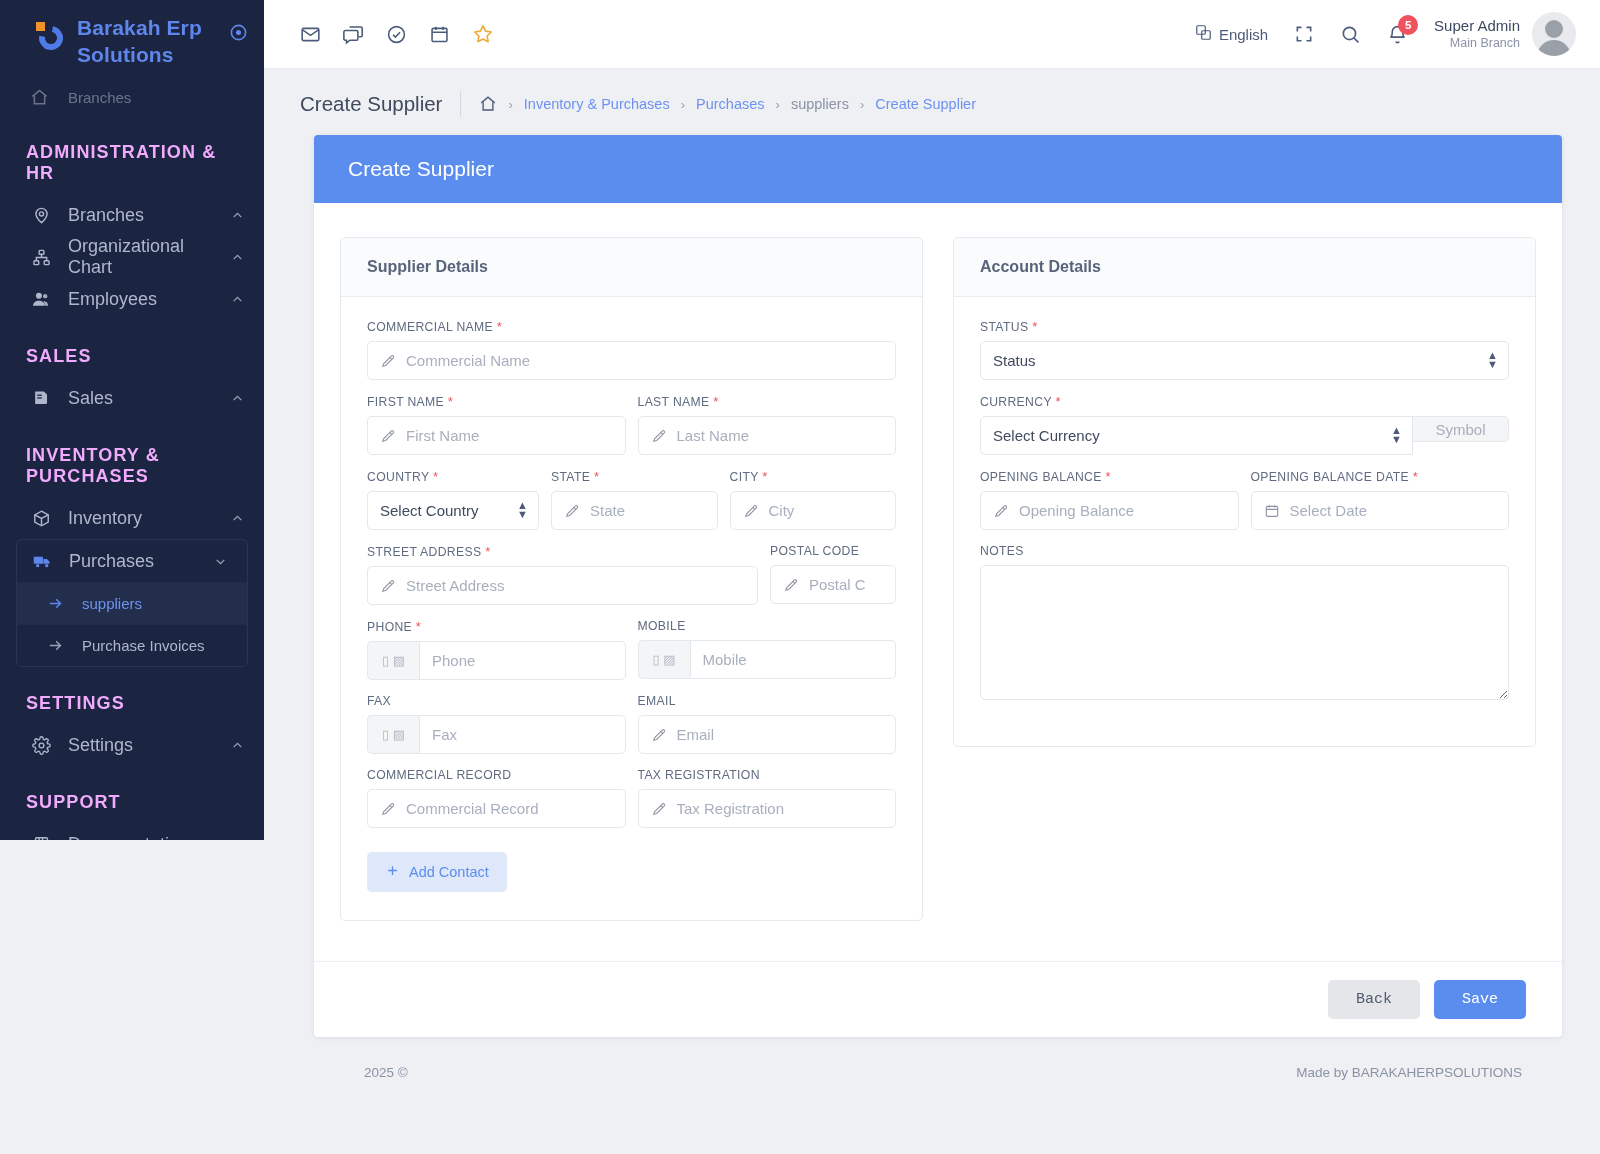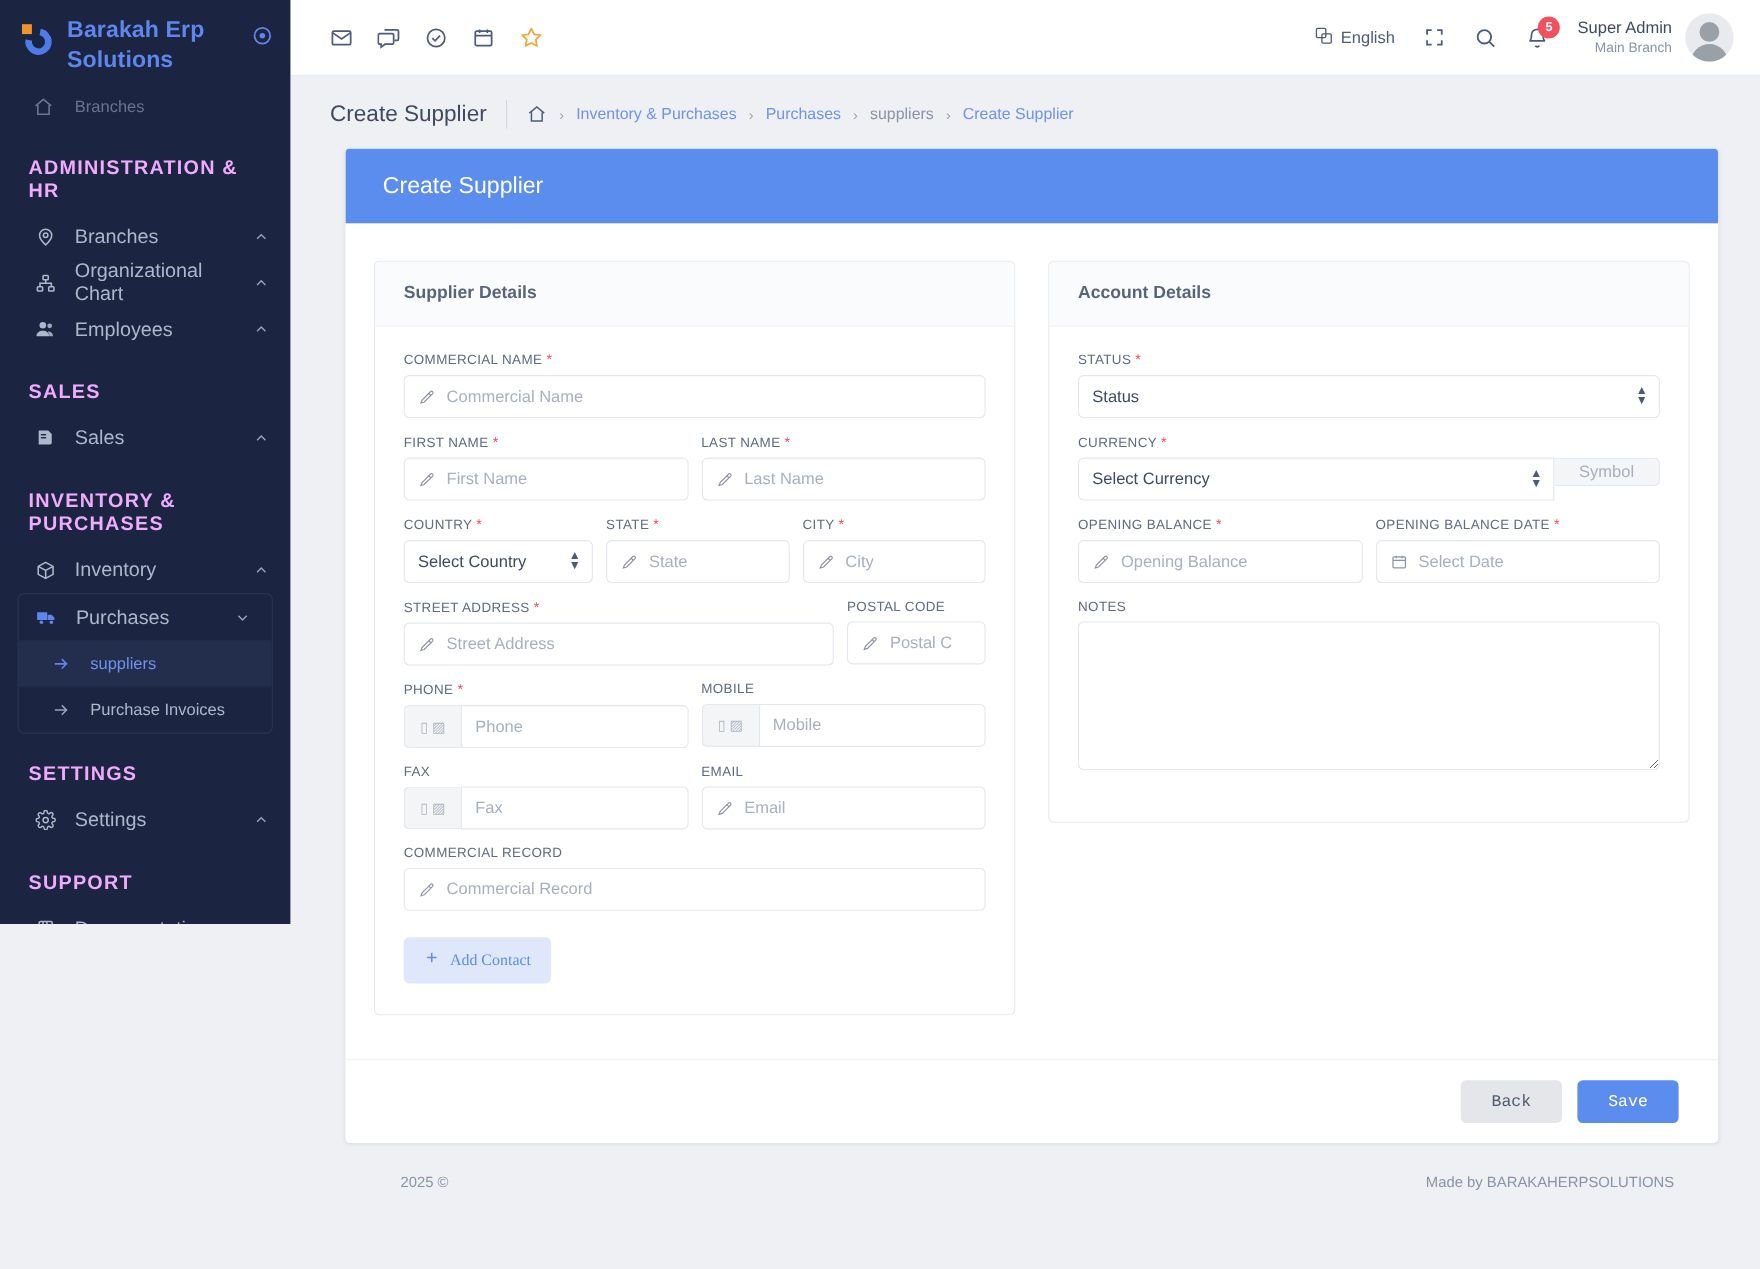--- a/index.html
+++ b/index.html
@@ -16,21 +16,21 @@
     width: 264px; min-width: 264px; height: 840px;
     background: #1b2440;
     color: #aab4c8;
     padding-top: 0;
     overflow: hidden;
     position: relative;
     z-index: 5;
   }
   .brand {
     display: flex; align-items: flex-start; gap: 11px;
-    padding: 14px 16px 6px 20px;
+    padding: 14px 16px 6px 36px;
     height: 78px;
   }
   .brand-logo { width: 30px; height: 32px; position: relative; flex: none; margin-top: 8px; }
   .logo-ring {
     position: absolute; left: 3px; top: 4px;
     width: 24px; height: 24px; border-radius: 50%;
     border: 6px solid #4f7be9;
     border-top-color: transparent;
     transform: rotate(-35deg);
   }
@@ -194,21 +194,21 @@
     border: 1px solid #e3e7ee; border-radius: 5px;
     padding: 10px 12px; font-family: inherit; font-size: 15px;
     color: #3f4a5f; resize: vertical; background: #fff;
   }
 
   .add-contact {
     display: inline-flex; align-items: center; gap: 9px;
     background: #dfe8fb; color: #5b8def;
     border: none; border-radius: 5px;
     padding: 11px 18px; font-size: 14.5px;
-    font-family: Liberation Serif, serif; cursor: pointer; margin-top: 10px;
+    font-family: Liberation Sans, sans-serif; cursor: pointer; margin-top: 10px;
   }
 
   .card-footer {
     border-top: 1px solid #eceff3;
     padding: 18px 36px; display: flex; justify-content: flex-end; gap: 14px; font-family: Liberation Mono, monospace;
   }
   .btn {
     border: none; border-radius: 5px; cursor: pointer;
     font-family: inherit; font-size: 15px; padding: 11px 28px;
   }
@@ -694,20 +694,34 @@
                       <span>COMMERCIAL RECORD</span>
                     </label>
                     <div class="inp">
                       <span class="pico">
                         <svg width="16" height="16" viewBox="0 0 24 24" fill="none" stroke="currentColor" stroke-width="1.6">
                             <path d="M4 20l4.5-1.3L20 7.2a2 2 0 00-2.8-2.8L5.6 15.9z"></path>
                             <path d="M14.5 6.5l3 3"></path>
                           </svg>
                       </span>
                       <span class="ph">Commercial Record</span>
+                    </div>
+                  </div>
+                  <div class="fg grow">
+                    <label class="lbl">
+                      <span>TAX REGISTRATION</span>
+                    </label>
+                    <div class="inp">
+                      <span class="pico">
+                        <svg width="16" height="16" viewBox="0 0 24 24" fill="none" stroke="currentColor" stroke-width="1.6">
+                            <path d="M4 20l4.5-1.3L20 7.2a2 2 0 00-2.8-2.8L5.6 15.9z"></path>
+                            <path d="M14.5 6.5l3 3"></path>
+                          </svg>
+                      </span>
+                      <span class="ph">Tax Registration</span>
                     </div>
                   </div>
                 </div>
 
                 <button class="add-contact">
                   <span>
                     <svg width="15" height="15" viewBox="0 0 24 24" fill="none" stroke="currentColor" stroke-width="2.2">
                         <path d="M12 5v14M5 12h14"></path>
                       </svg>
                   </span>

